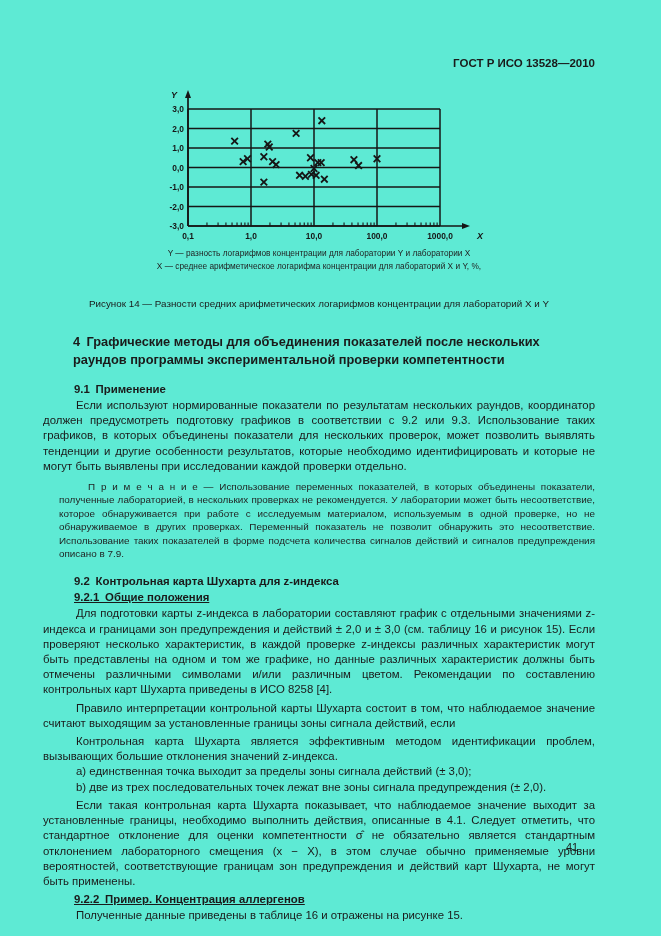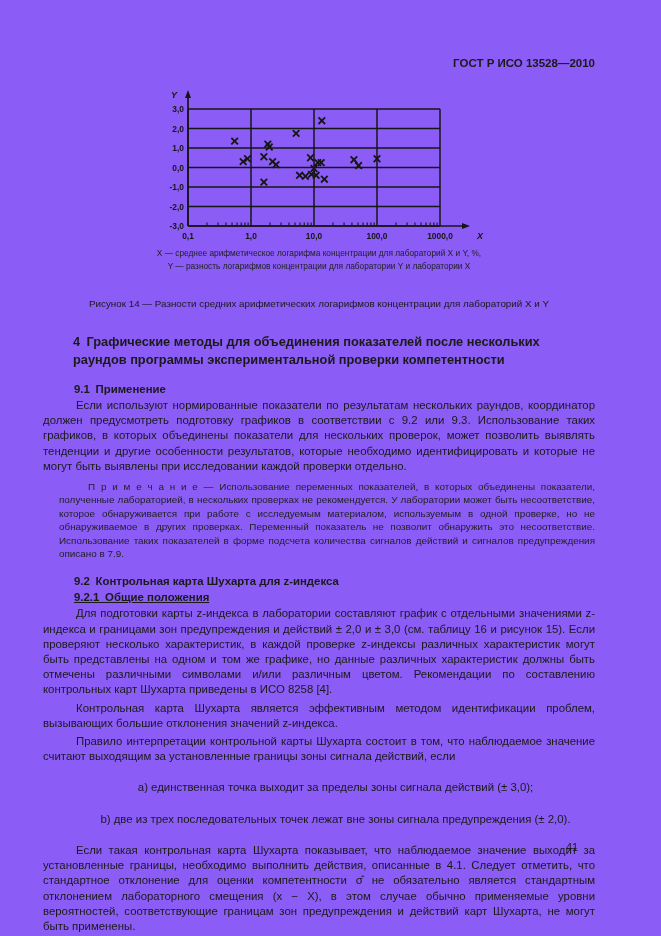--- a/index.html
+++ b/index.html
@@ -1,38 +1,38 @@
 <!DOCTYPE html>
 <html><head>
 <meta charset="utf-8">
 <style>
   html,body{margin:0;padding:0;background:#e8e8e8;}
   .page{
-    width:661px;height:936px;background:#8b5cf6;position:relative;
+    width:661px;height:936px;background:#5eead4;position:relative;
     margin:0 auto;box-sizing:border-box;
     padding:57px 66px 0 43px;
     font-family:"Liberation Sans",sans-serif;color:#1a1a1a;
     overflow:hidden;
   }
   .header{ text-align:right; font-weight:bold; font-size:11.5px; }
   .figure{ margin:18px 0 0 0; }
   .chart{ margin-left:120px; height:158px; }
   .legend{ margin-top:2px; text-align:center; font-size:8.3px; line-height:12.5px; color:#1f1f1f; }
   .figcaption{ margin-top:26px; text-align:center; font-size:9.8px; color:#1a1a1a; }
   .h1{
     font-size:12.8px; font-weight:bold; line-height:17.5px;
     margin:24px 0 0 0; padding-left:30px; width:505px;
   }
   .h2{ font-size:11.4px; font-weight:bold; margin:15px 0 0 0; padding-left:31px; }
   .h3{ font-size:11.4px; font-weight:bold; margin:4px 0 0 0; padding-left:31px;text-decoration:underline; }
   .para{
     font-size:11.4px; line-height:15.2px; text-align:justify;
     text-indent:33px; margin:3px 0 0 0;
   }
-  .item{ font-size:11.4px; line-height:15.2px; text-indent:33px; margin:16px;text-align:center; }
+  .item{ font-size:11.4px; line-height:15.2px; text-indent:33px; margin:0; }
   .note{
     font-size:9.9px; line-height:13.4px; text-align:justify;
     text-indent:29px; margin:6px 0 0 16px; color:#1f1f1f;
   }
   .page-number{ position:absolute; left:566px; top:841px; font-size:11px; }
   svg text{ font-family:"Liberation Sans",sans-serif; }
 </style>
 </head>
 <body>
 
@@ -147,38 +147,38 @@
           <line x1="158.05422991441952" y1="95.5" x2="164.65422991441955" y2="88.9" stroke="#161616" stroke-width="1.8"></line>
           <line x1="187.60851270151394" y1="69.39999999999999" x2="194.20851270151397" y2="75.99999999999999" stroke="#161616" stroke-width="1.8"></line>
           <line x1="187.60851270151394" y1="75.99999999999999" x2="194.20851270151397" y2="69.39999999999999" stroke="#161616" stroke-width="1.8"></line>
           <line x1="192.27692109416998" y1="75.25000000000001" x2="198.87692109417" y2="81.85000000000001" stroke="#161616" stroke-width="1.8"></line>
           <line x1="192.27692109416998" y1="81.85000000000001" x2="198.87692109417" y2="75.25000000000001" stroke="#161616" stroke-width="1.8"></line>
           <line x1="210.7" y1="68.425" x2="217.3" y2="75.02499999999999" stroke="#161616" stroke-width="1.8"></line>
           <line x1="210.7" y1="75.02499999999999" x2="217.3" y2="68.425" stroke="#161616" stroke-width="1.8"></line>
         </svg>
     </div>
     <div class="legend">
+      <div>Y — разность логарифмов концентрации для лаборатории Y и лаборатории X</div>
       <div>X — среднее арифметическое логарифма концентрации для лабораторий X и Y, %,</div>
-      <div>Y — разность логарифмов концентрации для лаборатории Y и лаборатории X</div>
     </div>
     <div class="figcaption">Рисунок 14 — Разности средних арифметических логарифмов концентрации для лабораторий X и Y</div>
   </div>
 
   <div class="h1">4 Графические методы для объединения показателей после нескольких раундов программы экспериментальной проверки компетентности</div>
 
   <div class="h2">9.1 Применение</div>
   <p class="para">Если используют нормированные показатели по результатам нескольких раундов, координатор должен предусмотреть подготовку графиков в соответствии с 9.2 или 9.3. Использование таких графиков, в которых объединены показатели для нескольких проверок, может позволить выявлять тенденции и другие особенности результатов, которые необходимо идентифицировать и которые не могут быть выявлены при исследовании каждой проверки отдельно.</p>
 
   <p class="note">П р и м е ч а н и е — Использование переменных показателей, в которых объединены показатели, полученные лабораторией, в нескольких проверках не рекомендуется. У лаборатории может быть несоответствие, которое обнаруживается при работе с исследуемым материалом, используемым в одной проверке, но не обнаруживаемое в других проверках. Переменный показатель не позволит обнаружить это несоответствие. Использование таких показателей в форме подсчета количества сигналов действий и сигналов предупреждения описано в 7.9.</p>
 
   <div class="h2">9.2 Контрольная карта Шухарта для z-индекса</div>
   <div class="h3">9.2.1 Общие положения</div>
   <p class="para">Для подготовки карты z-индекса в лаборатории составляют график с отдельными значениями z-индекса и границами зон предупреждения и действий ± 2,0 и ± 3,0 (см. таблицу 16 и рисунок 15). Если проверяют несколько характеристик, в каждой проверке z-индексы различных характеристик могут быть представлены на одном и том же графике, но данные различных характеристик должны быть отмечены различными символами и/или различным цветом. Рекомендации по составлению контрольных карт Шухарта приведены в ИСО 8258 [4].</p>
+  <p class="para">Правило интерпретации контрольной карты Шухарта состоит в том, что наблюдаемое значение считают выходящим за установленные границы зоны сигнала действий, если</p>
   <p class="para">Контрольная карта Шухарта является эффективным методом идентификации проблем, вызывающих большие отклонения значений z-индекса.</p>
-  <p class="para">Правило интерпретации контрольной карты Шухарта состоит в том, что наблюдаемое значение считают выходящим за установленные границы зоны сигнала действий, если</p>
   <p class="item">а) единственная точка выходит за пределы зоны сигнала действий (± 3,0);</p>
   <p class="item">b) две из трех последовательных точек лежат вне зоны сигнала предупреждения (± 2,0).</p>
   <p class="para">Если такая контрольная карта Шухарта показывает, что наблюдаемое значение выходит за установленные границы, необходимо выполнить действия, описанные в 4.1. Следует отметить, что стандартное отклонение для оценки компетентности σ̂ не обязательно является стандартным отклонением лабораторного смещения (x − X), в этом случае обычно применяемые уровни вероятностей, соответствующие границам зон предупреждения и действий карт Шухарта, не могут быть применены.</p>
 
   <div class="h3">9.2.2 Пример. Концентрация аллергенов</div>
   <p class="para">Полученные данные приведены в таблице 16 и отражены на рисунке 15.</p>
 
   <div class="page-number">41</div>
 </div>
 

